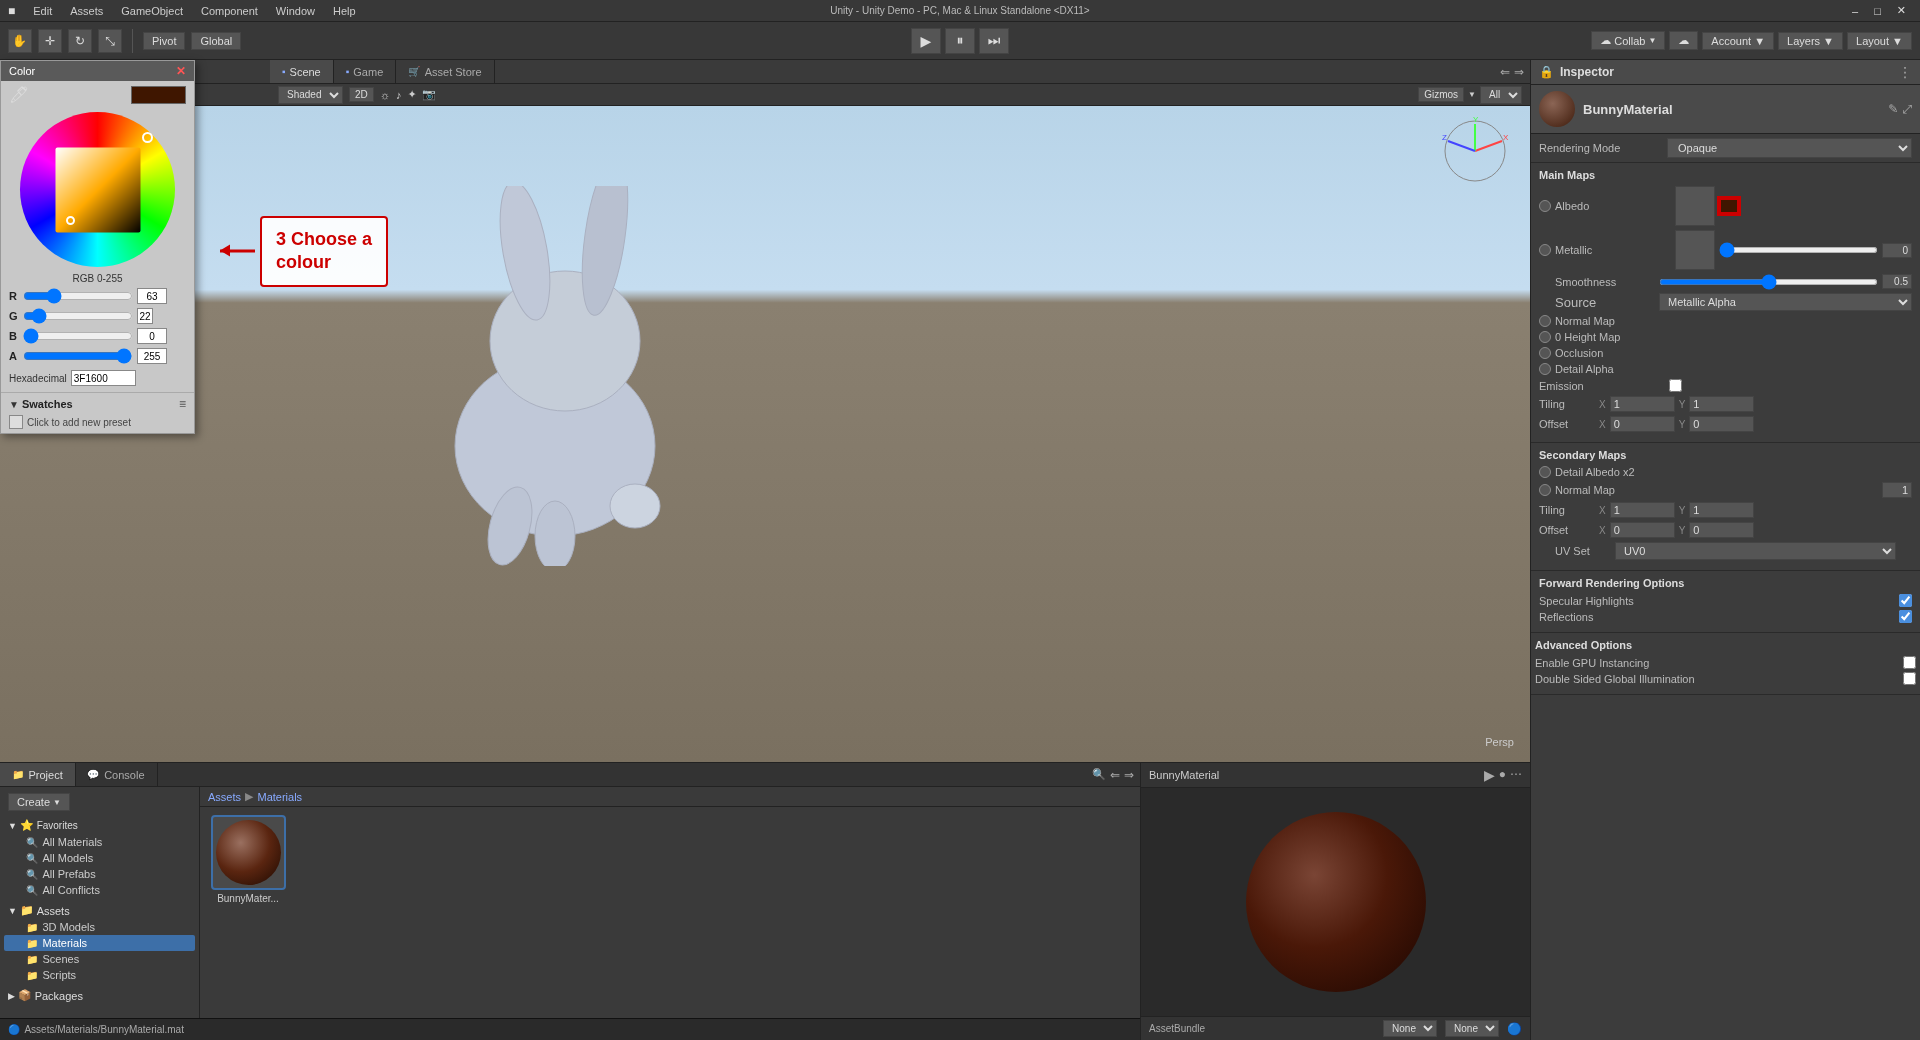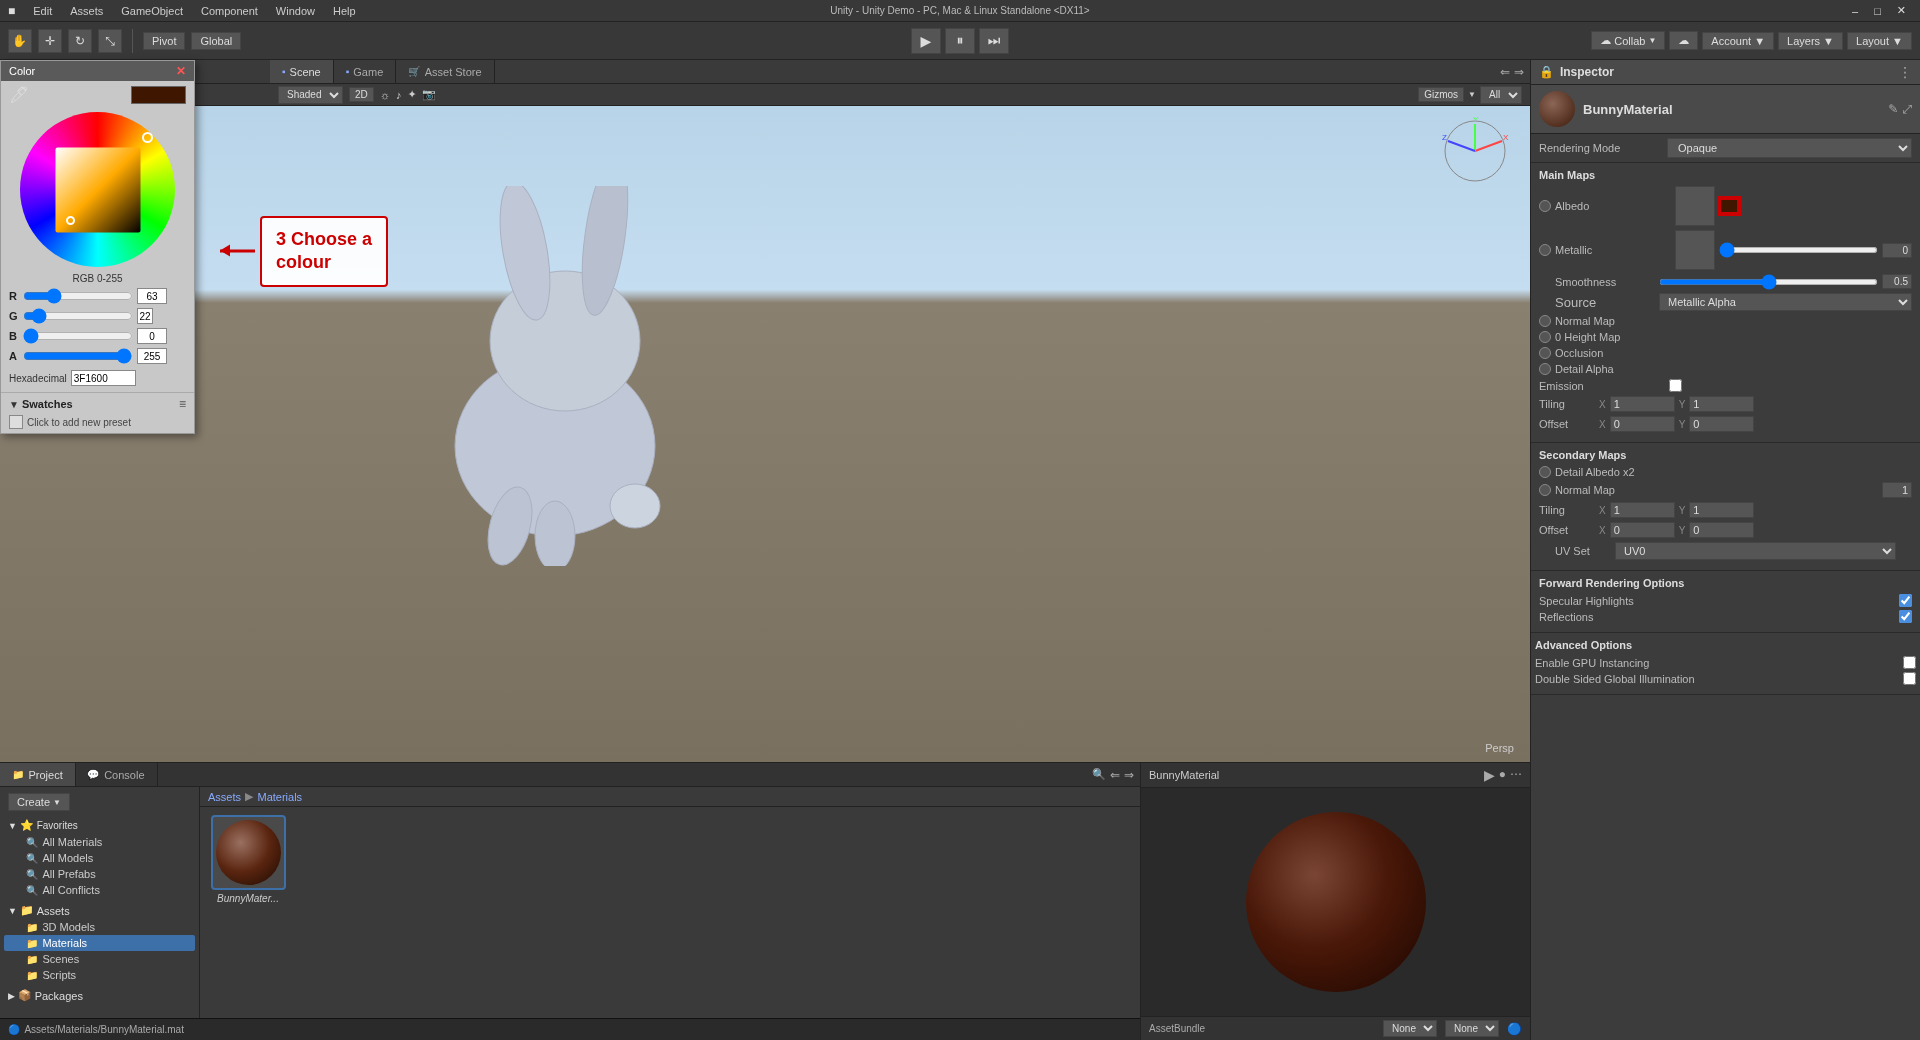--- a/index.html
+++ b/index.html
@@ -202,21 +202,21 @@
               <text x="63" y="24" fill="#ff4444" font-size="8">X</text>
 
               <line x1="35" y1="35" x2="35" y2="8" stroke="#44ff44" stroke-width="2"></line>
               <text x="33" y="6" fill="#44ff44" font-size="8">Y</text>
 
               <line x1="35" y1="35" x2="8" y2="25" stroke="#4444ff" stroke-width="2"></line>
               <text x="2" y="24" fill="#4444ff" font-size="8">Z</text>
             </svg>
           </div>
 
-          <div style="position:absolute; bottom:8px; right:16px; color:#ccc; font-size:11px;">Persp</div>
+          <div style="position:absolute; bottom:14px; right:16px; color:#ccc; font-size:11px;">Persp</div>
 
           <div style="position:absolute; top:110px; left:260px;">
             <div style="background:rgba(255,255,255,0.92); border:2px solid #cc0000; color:#cc0000; font-size:18px; font-weight:bold; padding:10px 14px; border-radius:4px; line-height:1.3;">
               3 Choose a<br>colour
             </div>
 
             <div style="position:absolute; top:50%; left:-40px; transform:translateY(-50%); display:flex; align-items:center;">
               <div style="width:35px; height:3px; background:#cc0000; position:relative;">
                 <div style="position:absolute; left:0; top:-5px; width:0; height:0; border-right:10px solid #cc0000; border-top:6px solid transparent; border-bottom:6px solid transparent;"></div>
               </div>
@@ -309,21 +309,21 @@
 
             <div style="flex:1; display:flex; flex-direction:column; overflow:hidden;">
 
               <div style="padding:3px 8px; background:#3a3a3a; border-bottom:1px solid #222; display:flex; align-items:center; gap:4px;">
                 <span style="font-size:11px; color:#88aaff; cursor:pointer;">Assets</span>
                 <span style="color:#888;">▶</span>
                 <span style="font-size:11px; color:#88aaff; cursor:pointer;">Materials</span>
               </div>
 
               <div style="flex:1; padding:8px; overflow-y:auto; position:relative;">
-                <div style="display:flex; flex-wrap:wrap; gap:8px; align-items:flex-start;font-style:italic;">
+                <div style="display:flex; flex-wrap:wrap; gap:8px; align-items:flex-start;">
 
                   <div style="width:80px; display:flex; flex-direction:column; align-items:center; cursor:pointer;">
                     <div style="width:75px; height:75px; border:2px solid #3d6fa8; background:#4a4a4a; display:flex; align-items:center; justify-content:center; border-radius:4px;">
                       <div style="width:65px; height:65px; border-radius:50%; background:radial-gradient(circle at 38% 35%, #9a7060 0%, #5a2510 50%, #1a0800 100%);"></div>
                     </div>
                     <span style="font-size:10px; color:#ccc; text-align:center; margin-top:3px; max-width:78px; overflow:hidden; text-overflow:ellipsis; white-space:nowrap;">BunnyMater...</span>
                   </div>
                 </div>
 
               </div>

